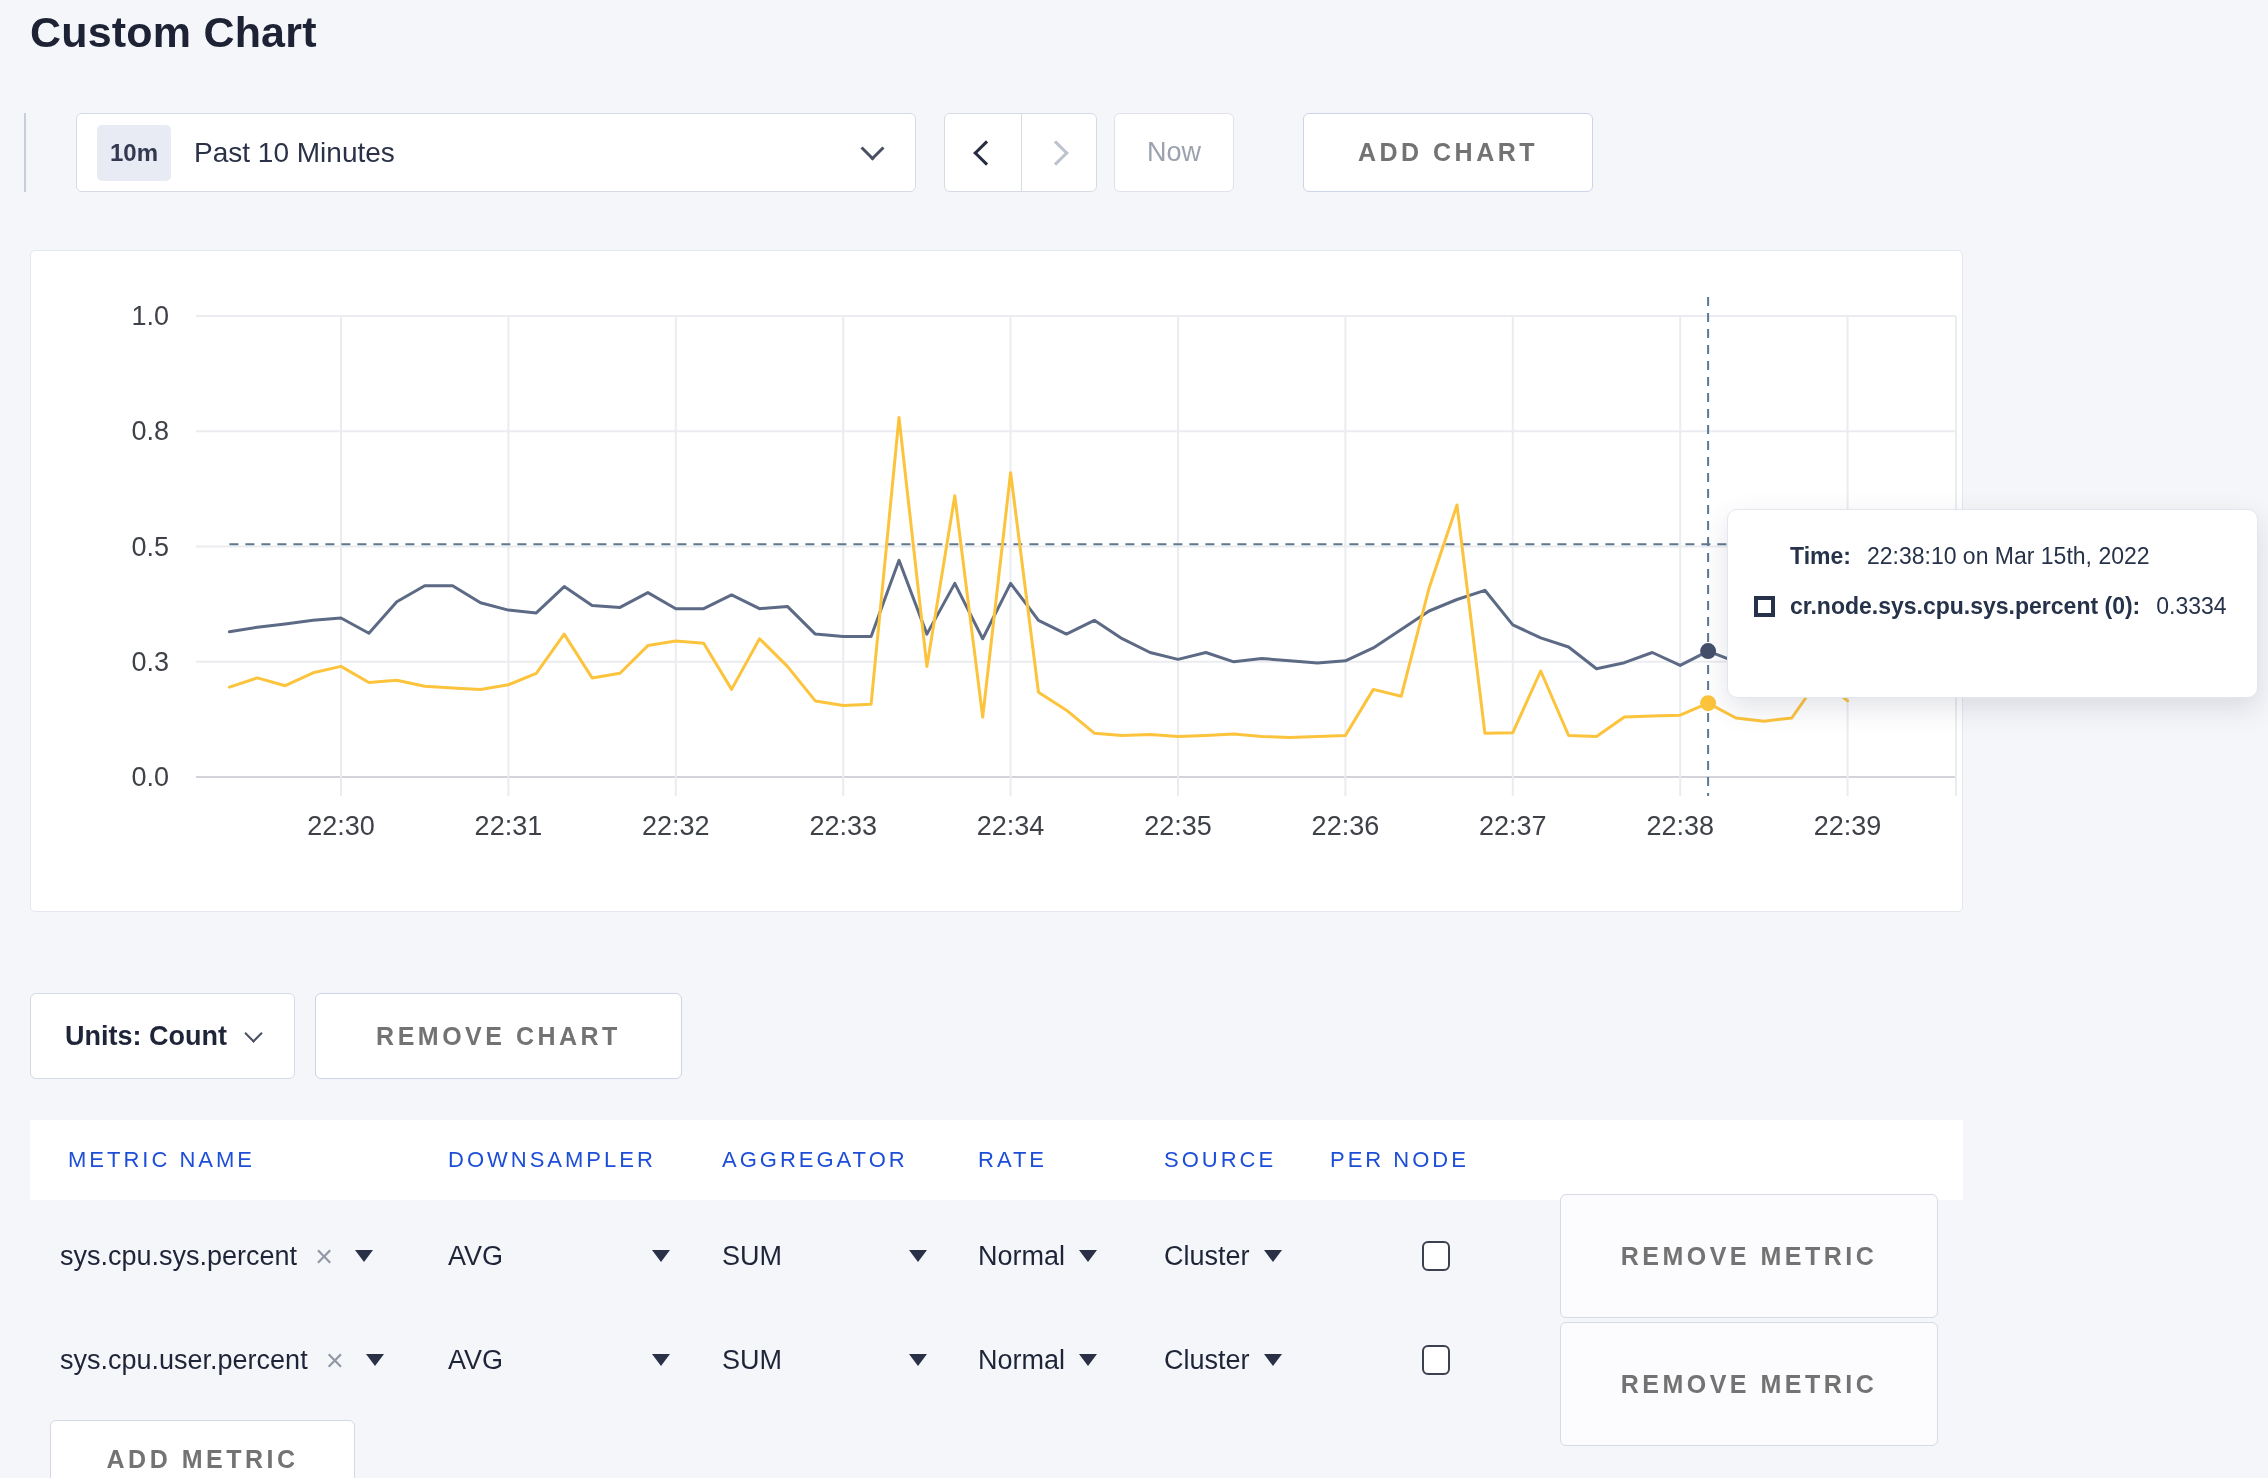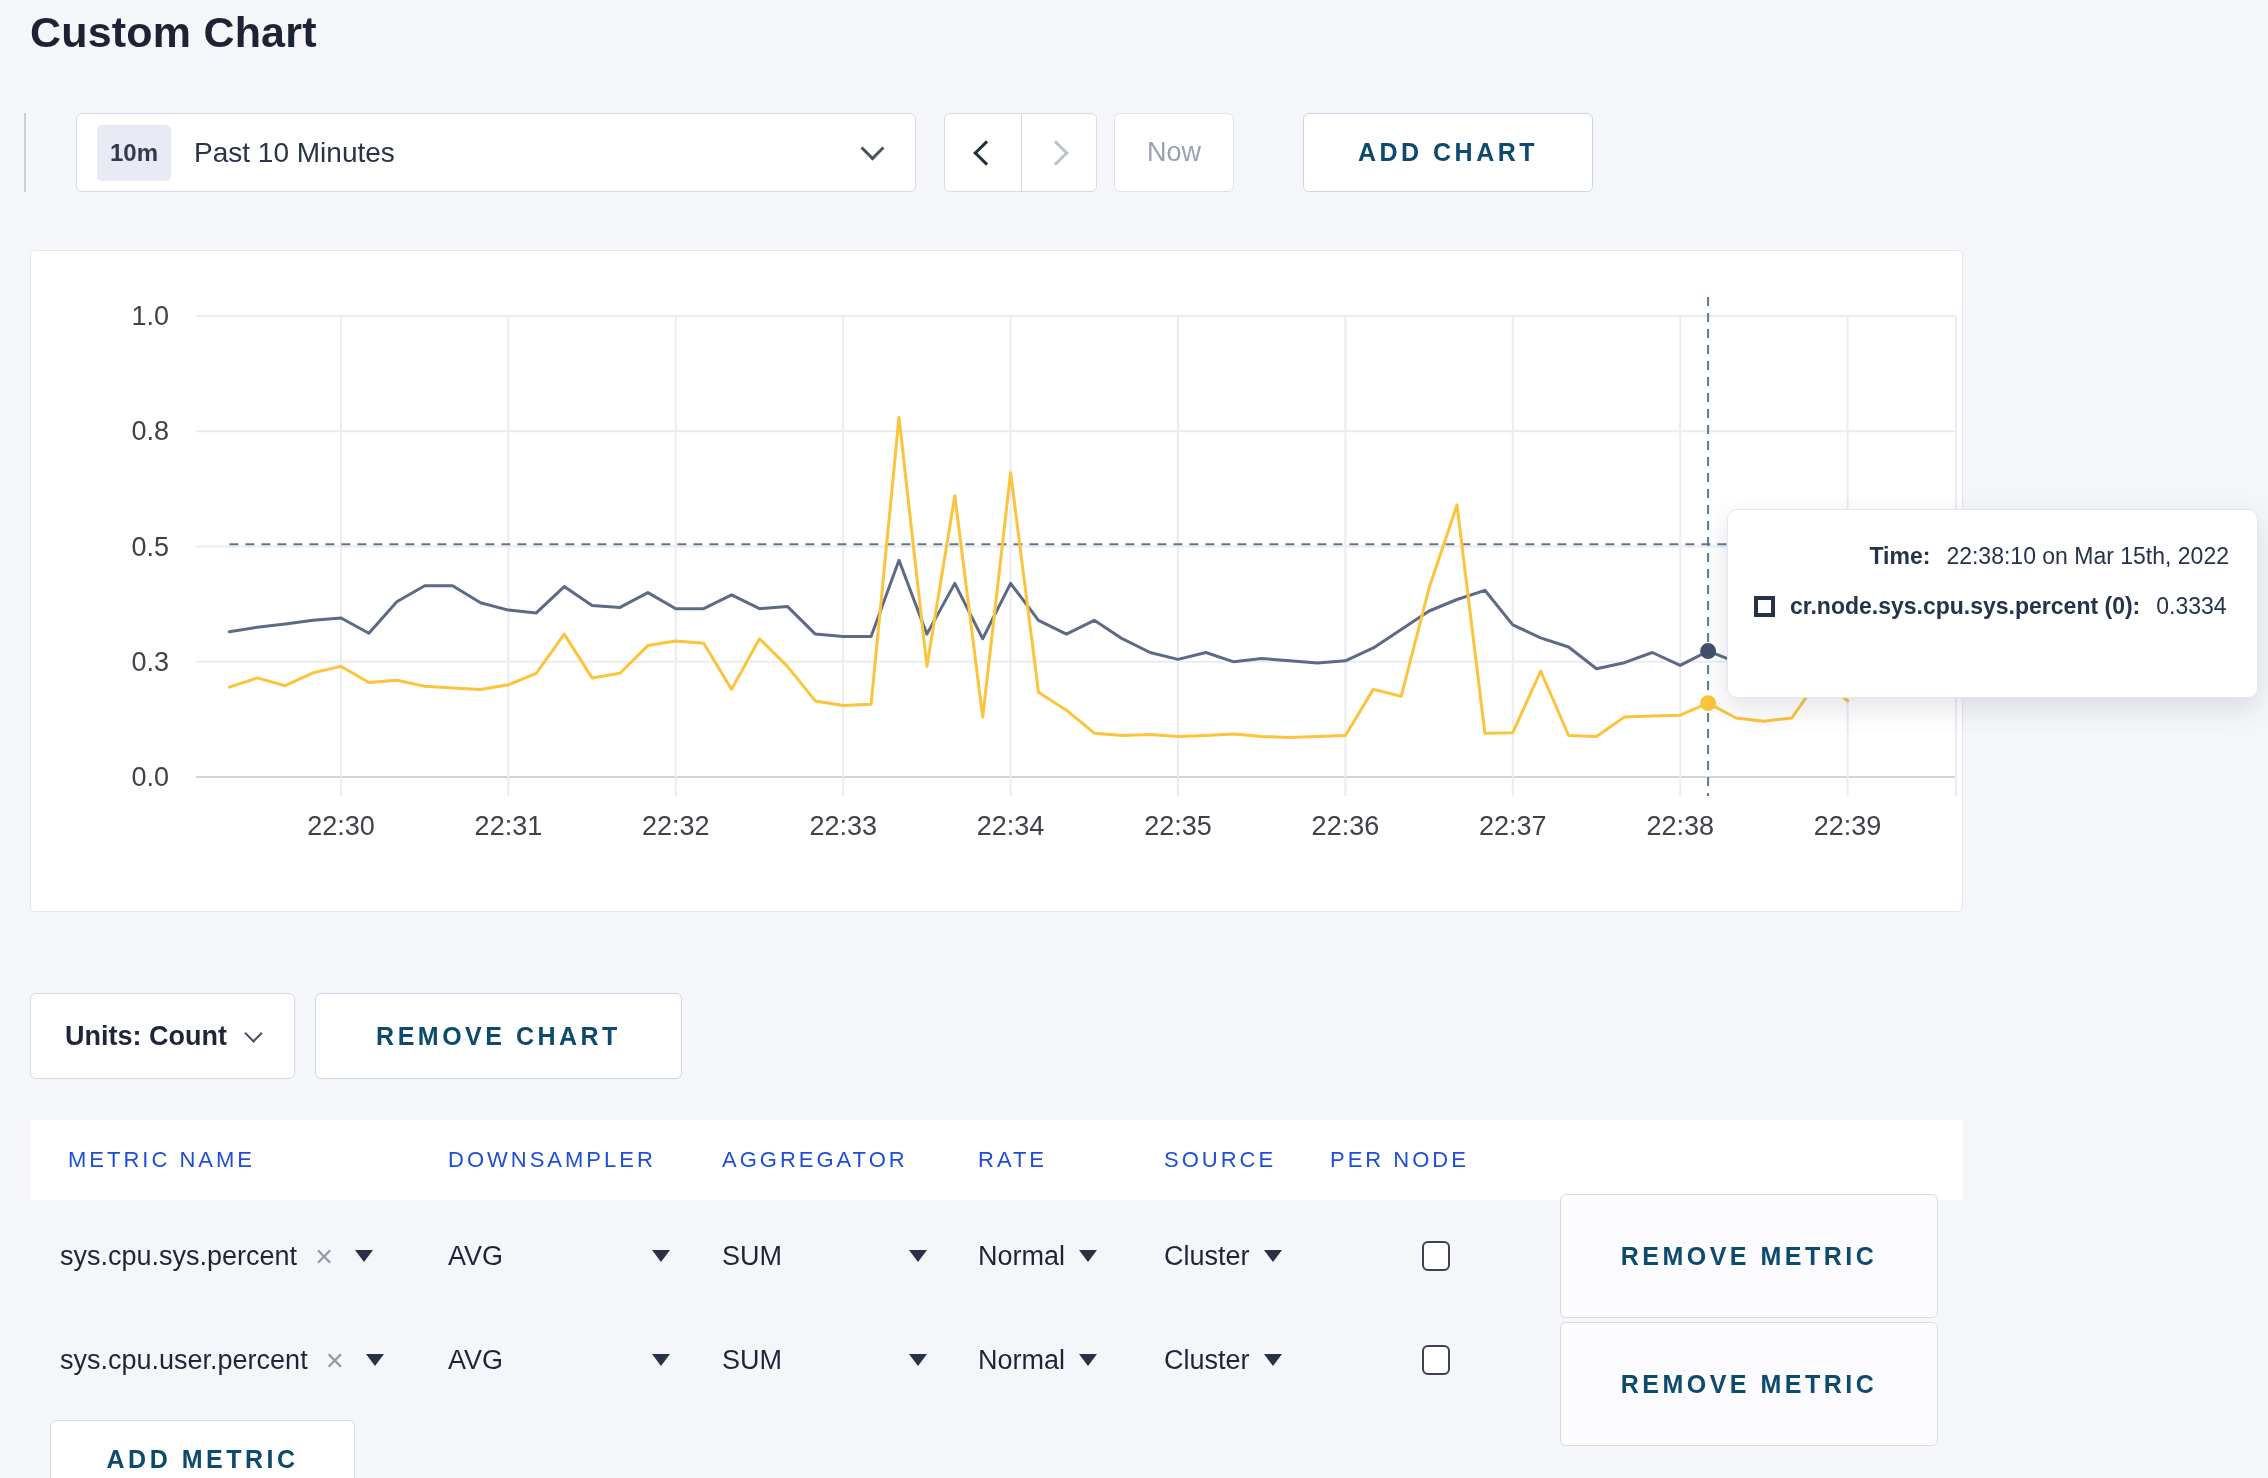--- a/index.html
+++ b/index.html
@@ -22,32 +22,32 @@
   .dropdown-timerange .lbl { margin-left:23px; font-size:28px; color:#2b3248; }
   .chev-down { width:17px; height:17px; border-right:3px solid #495062; border-bottom:3px solid #495062; transform:rotate(45deg); margin-left:auto; margin-top:-8px; }
 
   .pager { left:944px; top:113px; width:153px; height:79px; padding:0; overflow:hidden; }
   .pager .half { width:50%; height:100%; display:flex; align-items:center; justify-content:center; }
   .pager .half + .half { border-left:1px solid #d6dae5; }
   .chev-left  { width:18px; height:18px; border-left:3.5px solid #262d41; border-bottom:3.5px solid #262d41; transform:rotate(45deg); margin-left:6px; }
   .chev-right { width:18px; height:18px; border-right:3.5px solid #bdc3ce; border-top:3.5px solid #bdc3ce; transform:rotate(45deg); margin-right:6px; }
 
   .btn-now { left:1114px; top:113px; width:120px; height:79px; justify-content:center; font-size:27px; color:#9ba1af; border-color:#dfe2ea; }
-  .btn-blue-text { color:#0c4a6e; font-size:25px; font-weight:600; letter-spacing:3.5px; justify-content:center; }
+  .btn-blue-text { color:#737373; font-size:25px; font-weight:600; letter-spacing:3.5px; justify-content:center; }
   .btn-add-chart { left:1303px; top:113px; width:290px; height:79px; border-color:#ccd4e8; }
 
   
   .chart-card { left:30px; top:250px; width:1933px; height:662px; background:#fff; border:1px solid #e5e7ee; border-radius:5px; }
   svg text { font-family:"Liberation Sans", sans-serif; }
 
   
   .tooltip { left:1727px; top:509px; width:531px; height:189px; background:#fff; border:1px solid #e3e6ee; border-radius:10px;
              box-shadow:0 10px 28px rgba(50,60,90,.14); padding:26px 28px 0 26px; font-size:23px; color:#26324a; z-index:5; }
   .tooltip .row { display:flex; align-items:center; height:40px; margin-bottom:10px; }
-  .tooltip .row.time-row { padding-left:36px;justify-content:flex-end; }
+  .tooltip .row.time-row { padding-left:36px; }
   .tooltip b { font-weight:bold; }
   .tooltip .val { margin-left:16px; }
   .swatch { width:21px; height:21px; border:4px solid #26324a; background:#fff; margin-right:15px; flex:0 0 auto; }
 
   
   .btn-units { left:30px; top:993px; width:265px; height:86px; justify-content:center; font-size:27px; font-weight:bold; color:#1f2539; gap:20px;border-radius:6px; }
   .btn-units .chev-down { margin:0 0 0 0; width:13px; height:13px; border-width:2.5px; margin-top:-6px; }
   .btn-remove-chart { left:315px; top:993px; width:367px; height:86px; border-color:#ccd4e8; }
 
   

